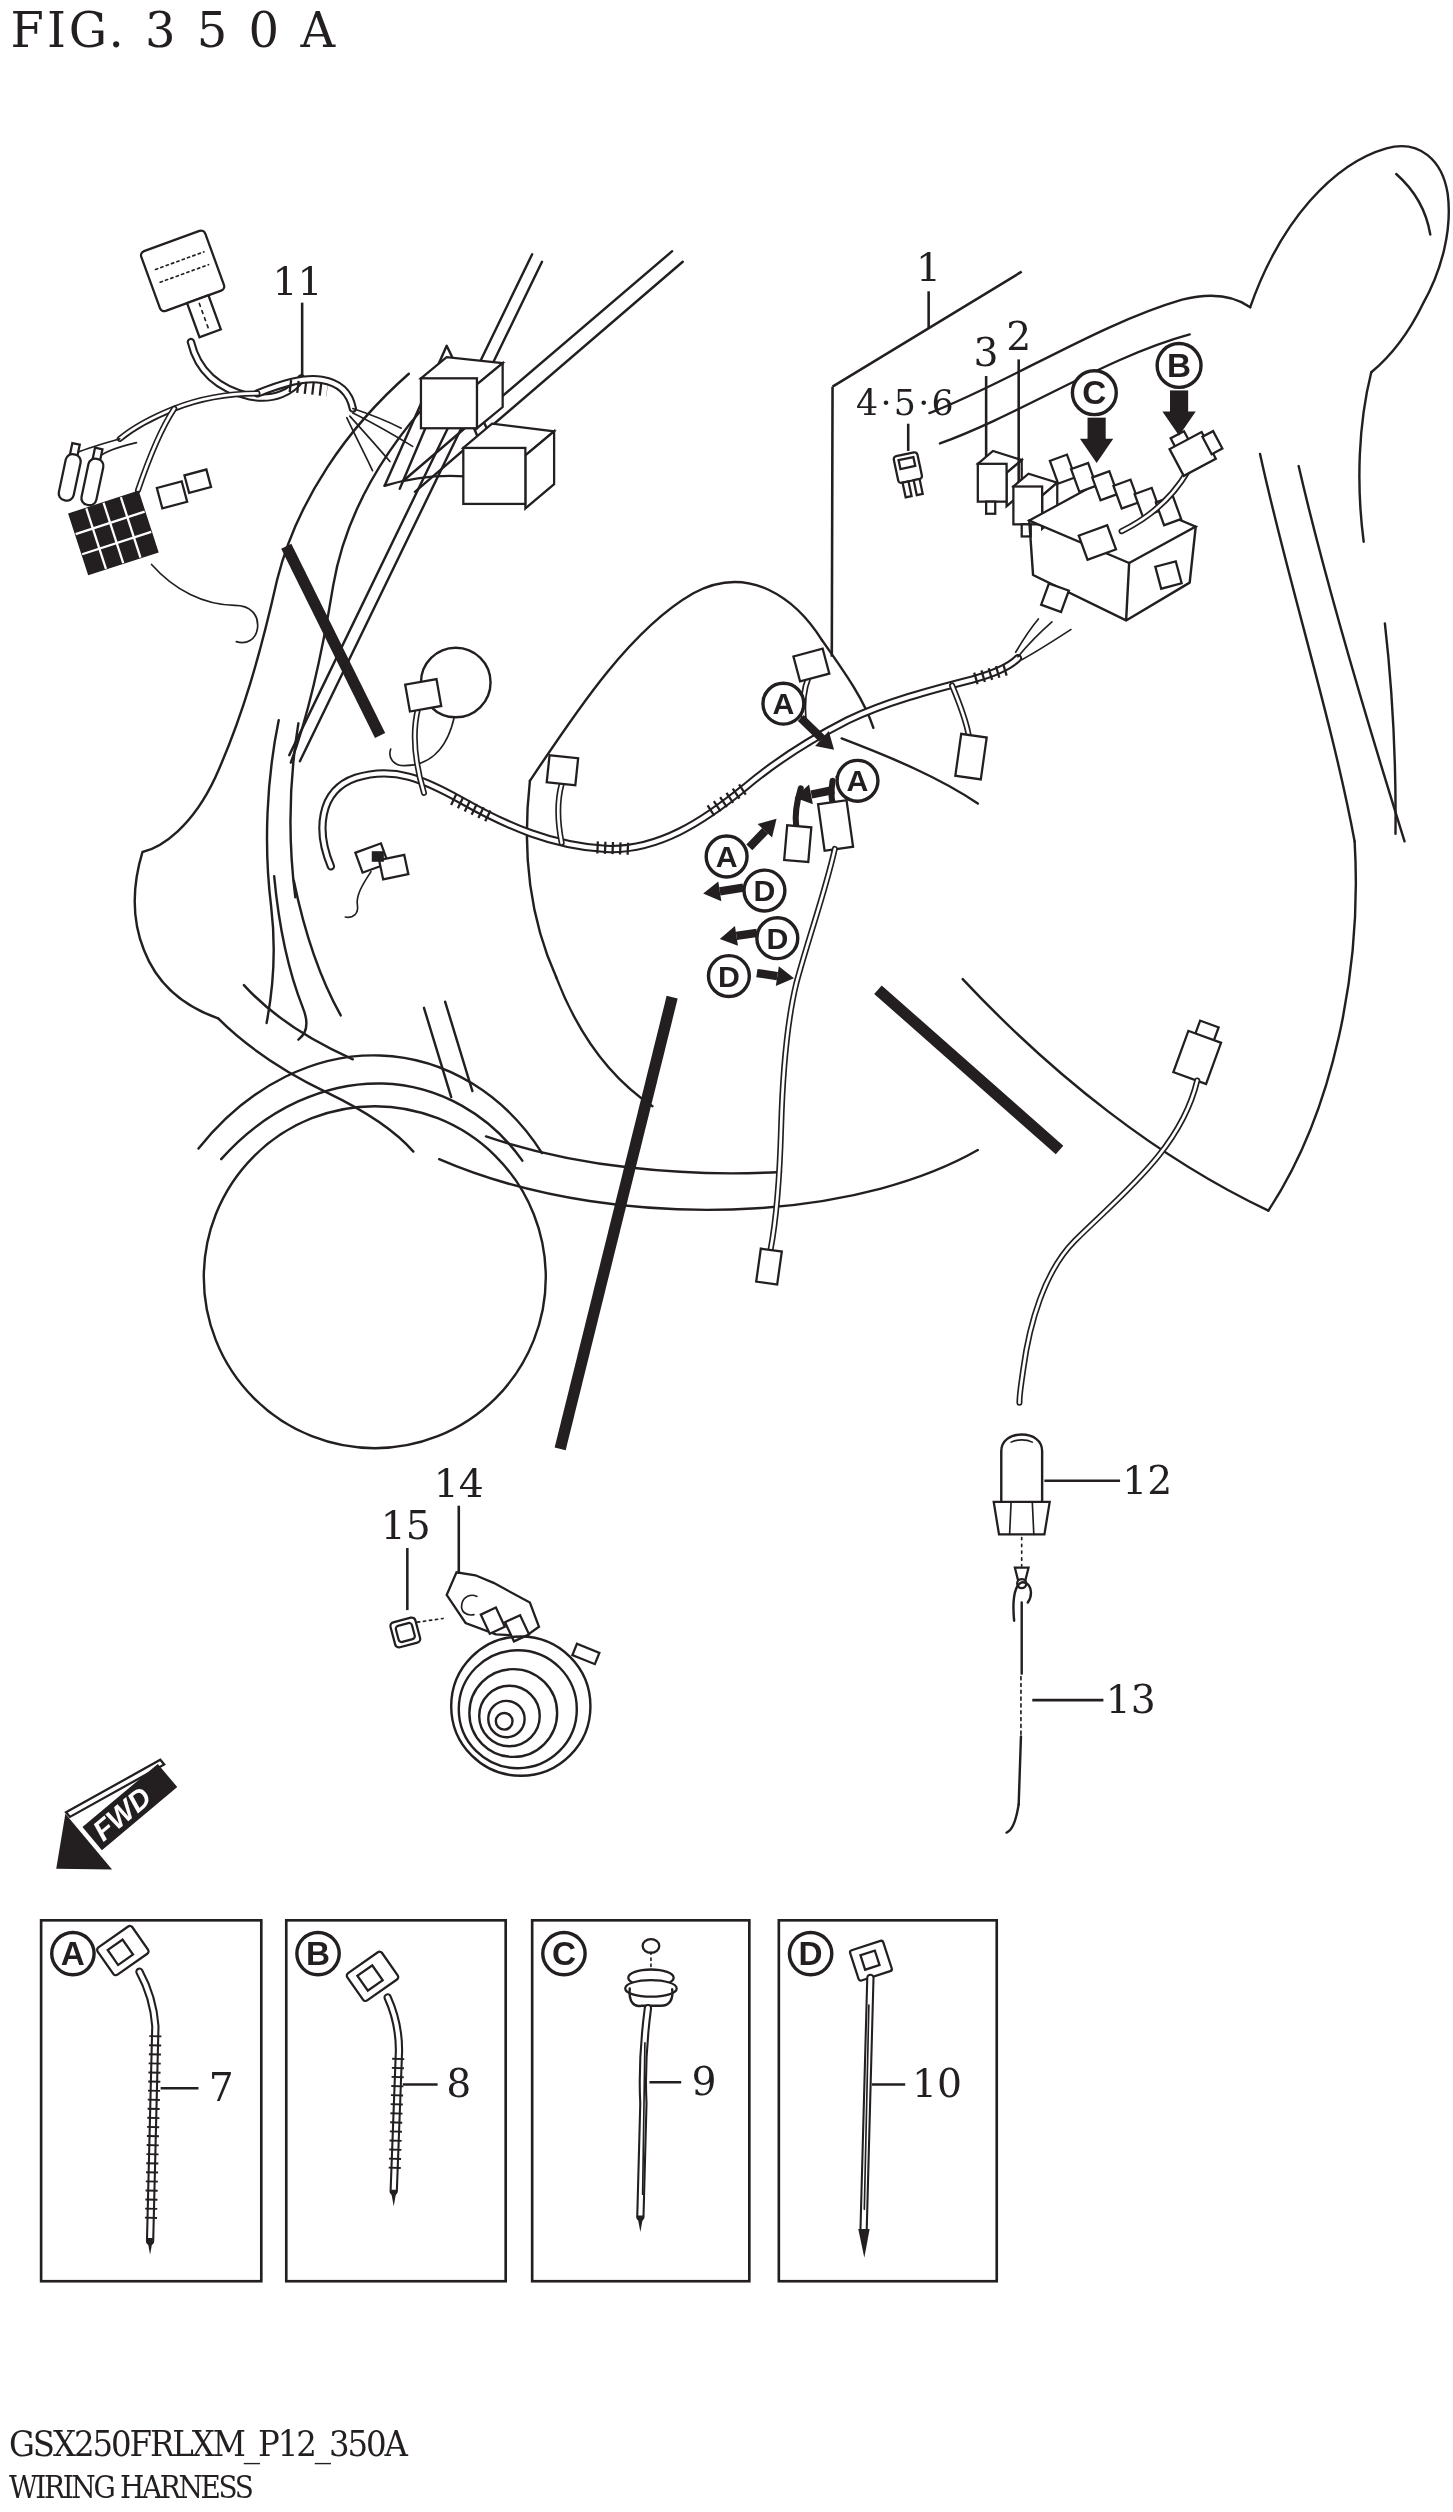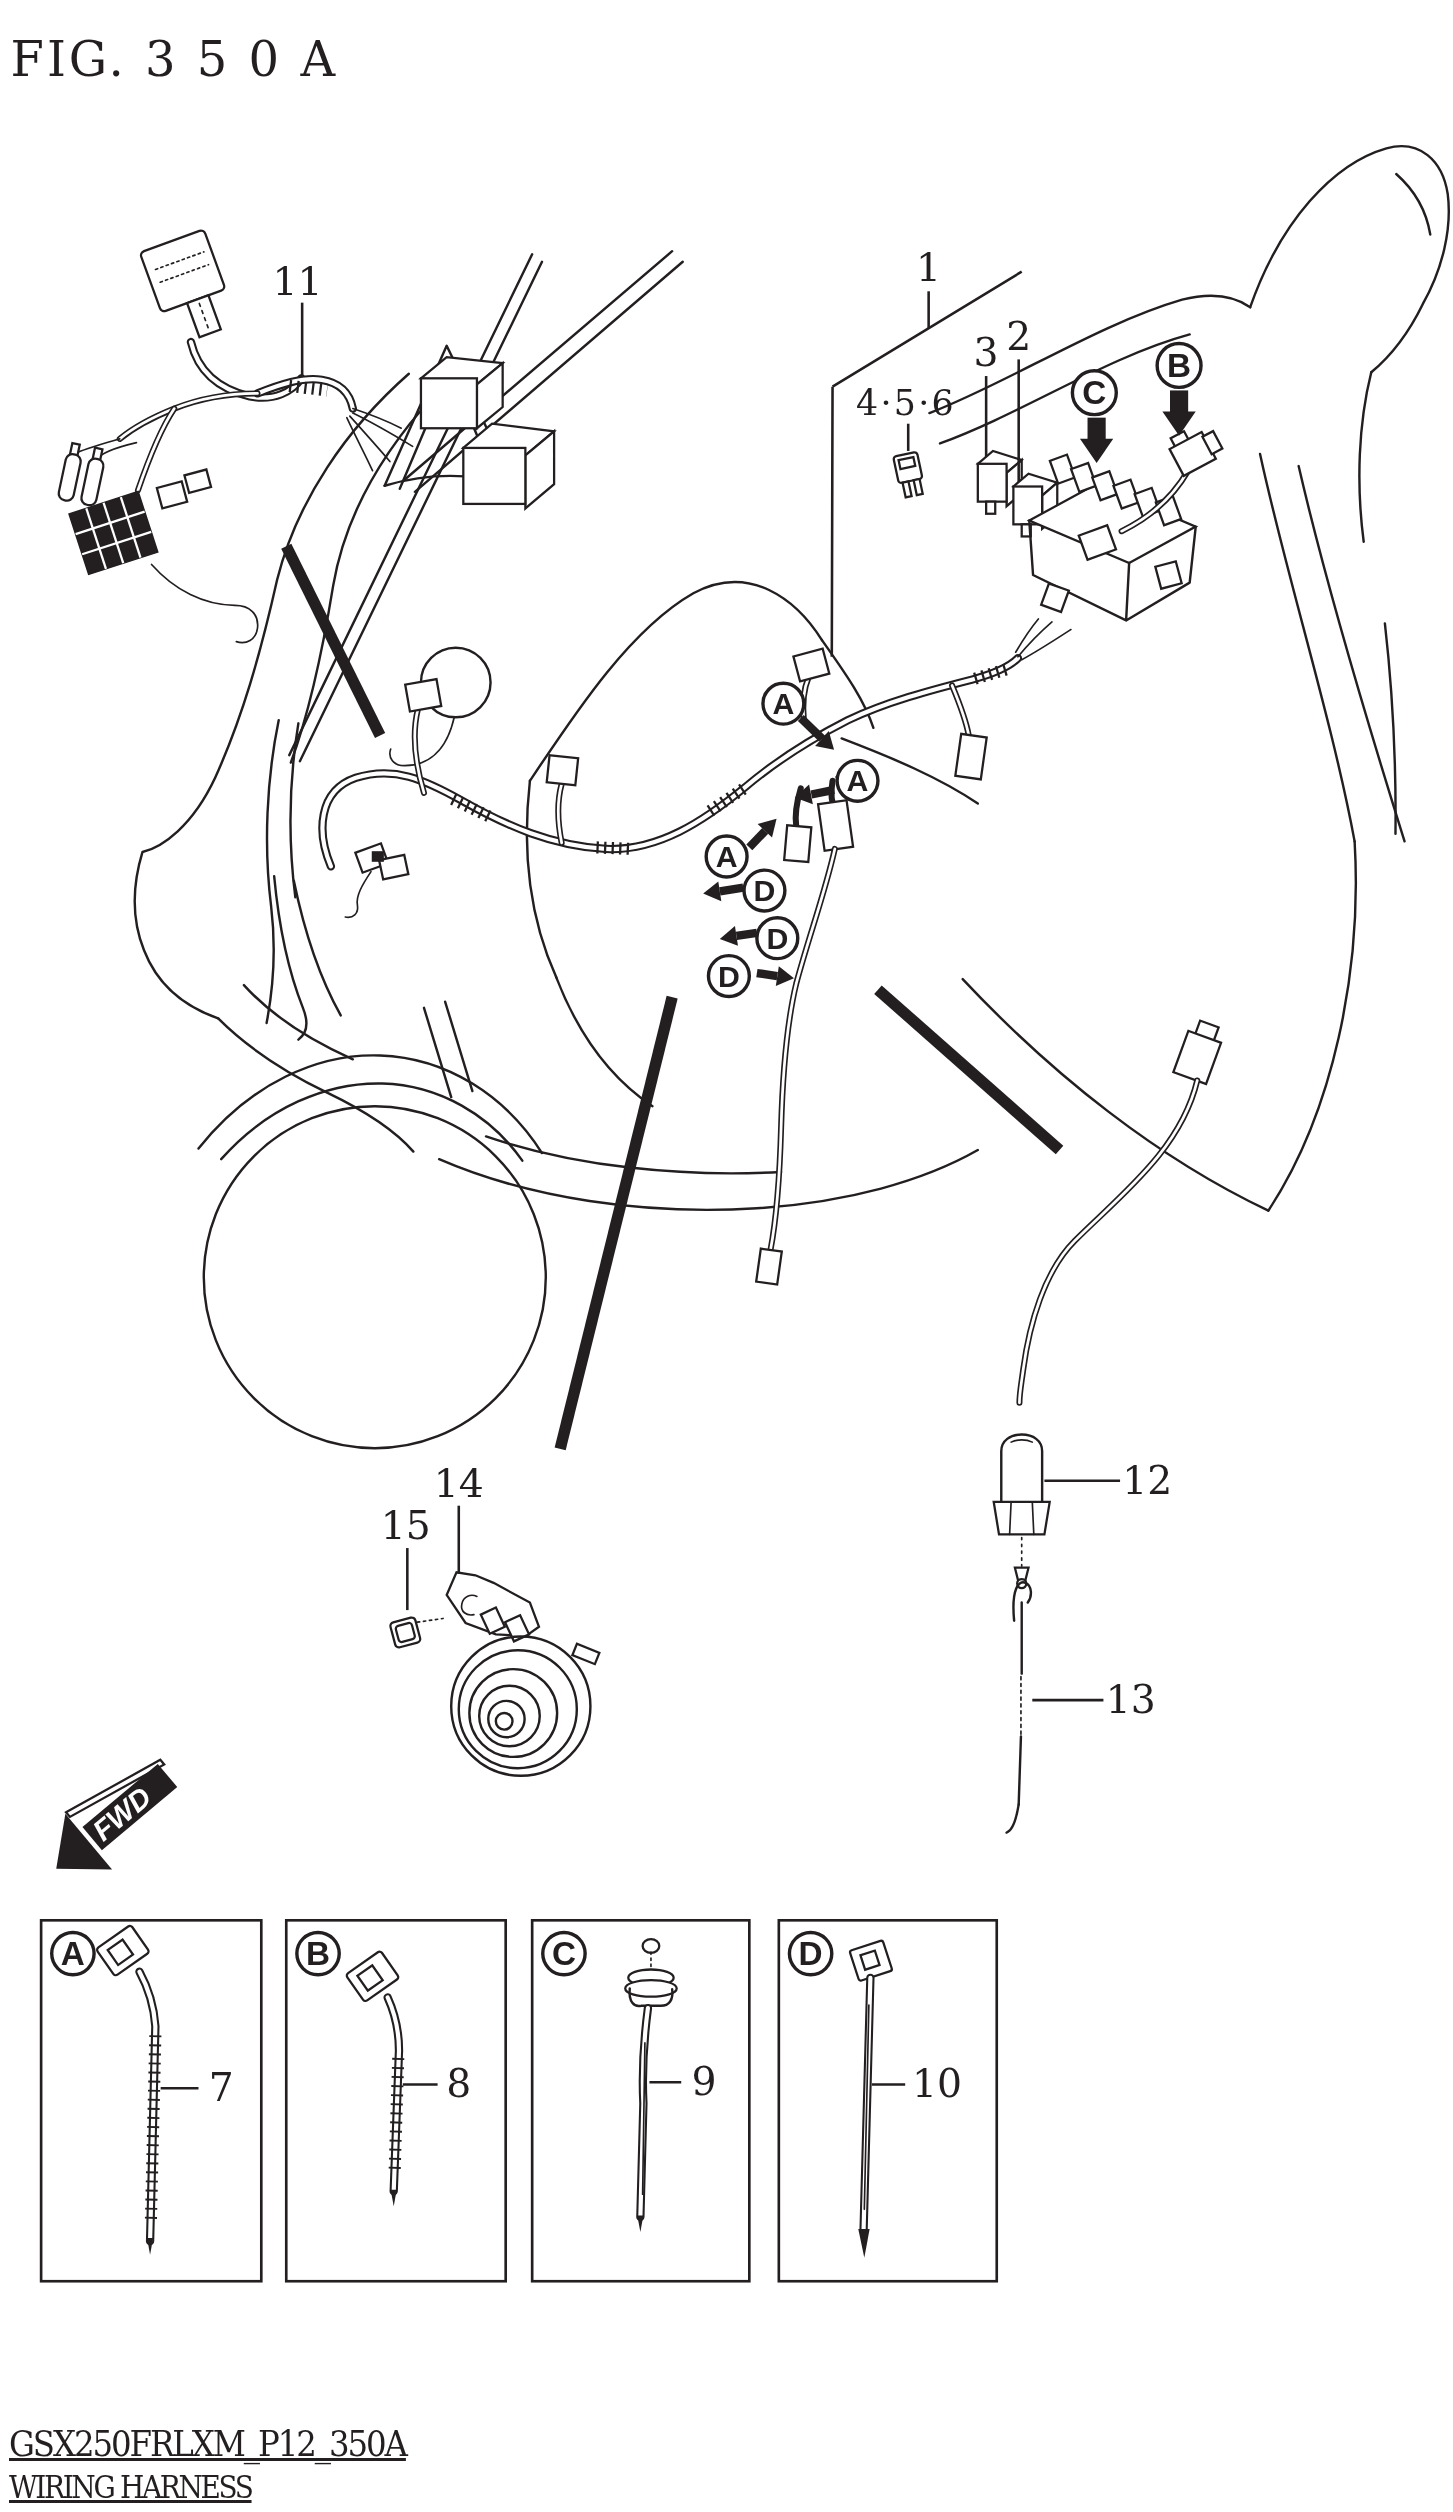--- a/index.html
+++ b/index.html
@@ -1,20 +1,20 @@
 <!DOCTYPE html>
 <html style="font-size:12px"><head>
 <meta charset="utf-8">
 <style>
   html,body{margin:0;padding:0;background:#fff;}
   .page{position:relative;width:1454px;height:2512px;background:#fff;overflow:hidden;
         font-family:"DejaVu Serif","Liberation Serif",serif;color:#231f20;}
   .page-title{position:absolute;left:10.6px;top:1.5px;font-size:48px;letter-spacing:3px;
-              font-family:"DejaVu Serif","Liberation Serif",serif;white-space:pre;margin-top:29px;}
-  .footer{position:absolute;left:9px;top:2423px;text-decoration:underline;}
+              font-family:"DejaVu Serif","Liberation Serif",serif;white-space:pre;}
+  .footer{position:absolute;left:9px;top:2423px;}
   .footer .code{font-size:36px;letter-spacing:-2.3px;transform:scaleX(.9);transform-origin:left;white-space:pre;}
   .footer .fname{font-size:31px;letter-spacing:-2.6px;transform:scaleX(.9);transform-origin:left;margin-top:4.5px;white-space:pre;}
   svg{position:absolute;left:0;top:0;}
   .ln{fill:none;stroke:#231f20;stroke-width:3.2;stroke-linecap:round;stroke-linejoin:round;}
   .thin{fill:none;stroke:#231f20;stroke-width:2.2;stroke-linecap:round;}
   .tube-o{fill:none;stroke:#231f20;stroke-width:11;stroke-linecap:round;}
   .tube-i{fill:none;stroke:#ffffff;stroke-width:5.5;stroke-linecap:round;}
   .tube2-o{fill:none;stroke:#231f20;stroke-width:8;stroke-linecap:round;}
   .tube2-i{fill:none;stroke:#ffffff;stroke-width:3.6;stroke-linecap:round;}
   .conn{fill:#ffffff;stroke:#231f20;stroke-width:3;}

